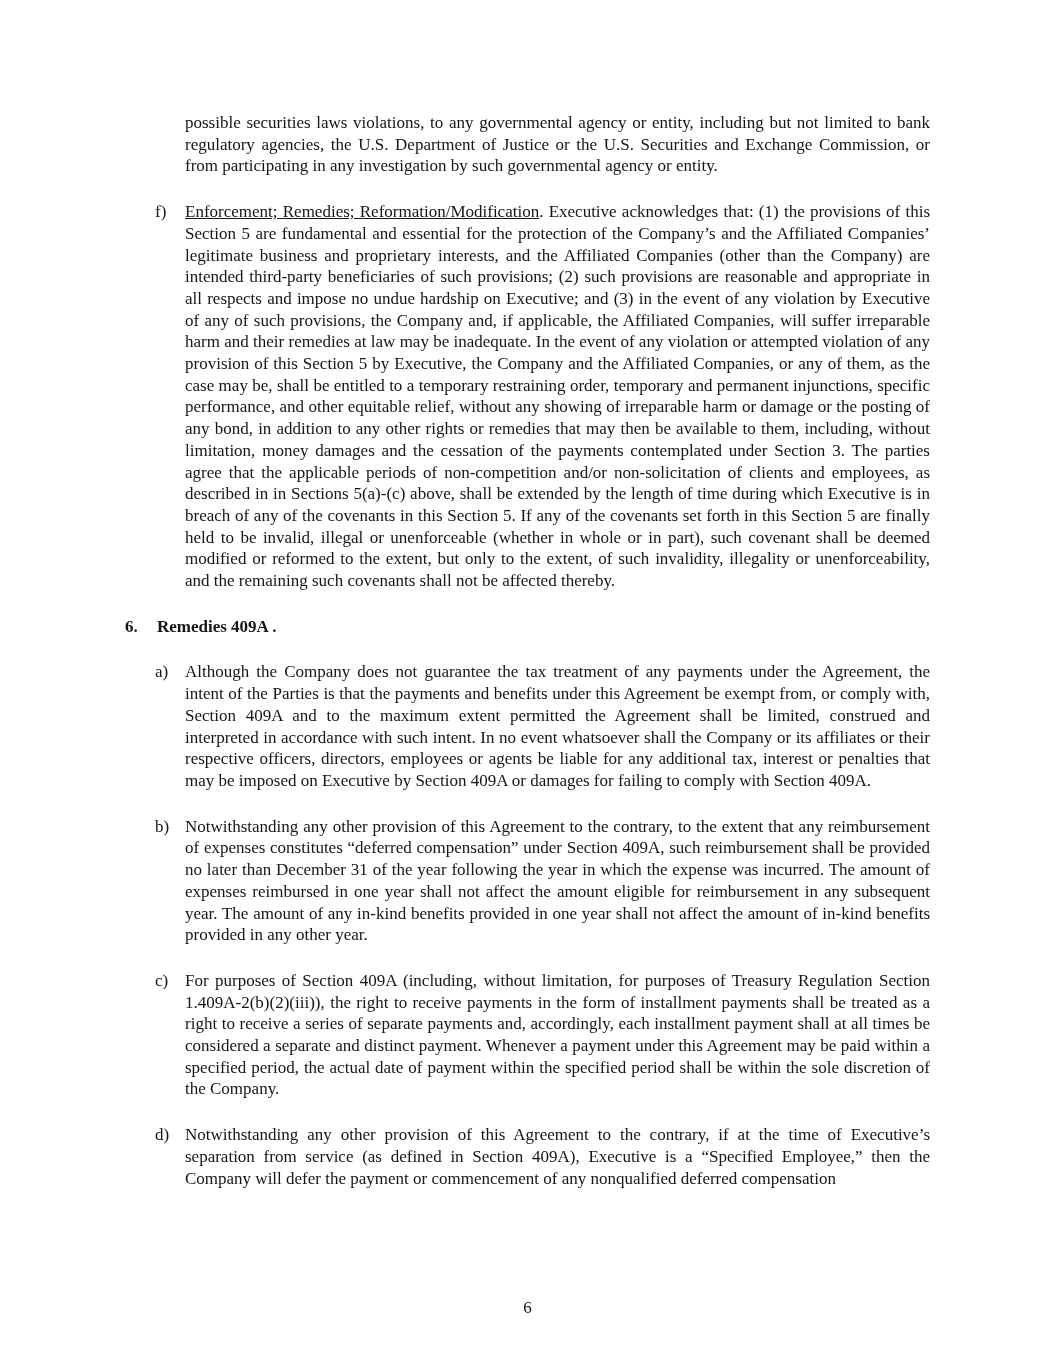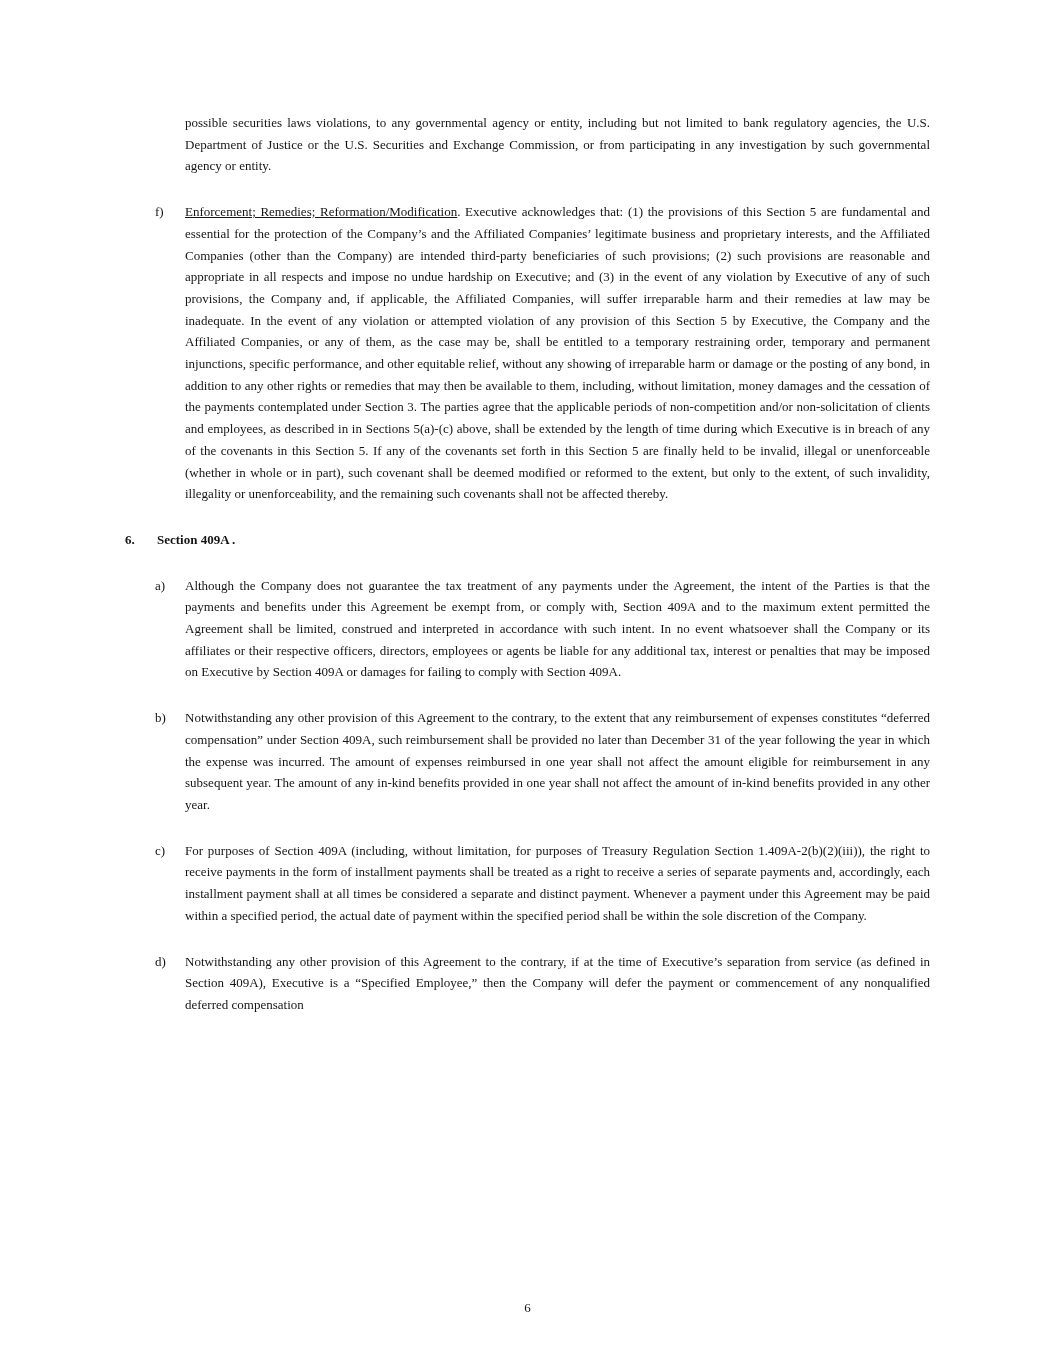--- a/index.html
+++ b/index.html
@@ -7,21 +7,21 @@
     padding: 0;
     background: #ffffff;
   }
   .page {
     position: relative;
     width: 1055px;
     height: 1365px;
     background: #ffffff;
     color: #151515;
     font-family: "Liberation Serif", "DejaVu Serif", serif;
-    font-size: 13px;
+    font-size: 17px;
     line-height: 21.7px;
     box-sizing: border-box;
     padding-top: 112px;
     overflow: hidden;
   }
   .para {
     margin: 0 125px 24px 185px;
     text-align: justify;
   }
   .item {
@@ -66,21 +66,21 @@
 
   <p class="para">possible securities laws violations, to any governmental agency or entity, including but not limited to bank regulatory agencies, the U.S. Department of Justice or the U.S. Securities and Exchange Commission, or from participating in any investigation by such governmental agency or entity.</p>
 
   <div class="item">
     <span class="marker">f)</span>
     <p class="body"><span class="underline">Enforcement; Remedies; Reformation/Modification</span><span>.  Executive acknowledges that:  (1) the provisions of this Section 5 are fundamental and essential for the protection of the Company’s and the Affiliated Companies’ legitimate business and proprietary interests, and the Affiliated Companies (other than the Company) are intended third-party beneficiaries of such provisions; (2) such provisions are reasonable and appropriate in all respects and impose no undue hardship on Executive; and (3) in the event of any violation by Executive of any of such provisions, the Company and, if applicable, the Affiliated Companies, will suffer irreparable harm and their remedies at law may be inadequate.  In the event of any violation or attempted violation of any provision of this Section 5 by Executive, the Company and the Affiliated Companies, or any of them, as the case may be, shall be entitled to a temporary restraining order, temporary and permanent injunctions, specific performance, and other equitable relief, without any showing of irreparable harm or damage or the posting of any bond, in addition to any other rights or remedies that may then be available to them, including, without limitation, money damages and the cessation of the payments contemplated under Section 3.  The parties agree that the applicable periods of non-competition and/or non-solicitation of clients and employees, as described in in Sections 5(a)-(c) above, shall be extended by the length of time during which Executive is in breach of any of the covenants in this Section 5.  If any of the covenants set forth in this Section 5 are finally held to be invalid, illegal or unenforceable (whether in whole or in part), such covenant shall be deemed modified or reformed to the extent, but only to the extent, of such invalidity, illegality or unenforceability, and the remaining such covenants shall not be affected thereby.</span></p>
   </div>
 
   <div class="section-heading">
     <span class="num">6.</span>
-    <span>Section 409A .</span>
+    <span>Remedies 409A .</span>
   </div>
 
   <div class="item">
     <span class="marker">a)</span>
     <p class="body">Although the Company does not guarantee the tax treatment of any payments under the Agreement, the intent of the Parties is that the payments and benefits under this Agreement be exempt from, or comply with, Section 409A and to the maximum extent permitted the Agreement shall be limited, construed and interpreted in accordance with such intent.  In no event whatsoever shall the Company or its affiliates or their respective officers, directors, employees or agents be liable for any additional tax, interest or penalties that may be imposed on Executive by Section 409A or damages for failing to comply with Section 409A.</p>
   </div>
 
   <div class="item">
     <span class="marker">b)</span>
     <p class="body">Notwithstanding any other provision of this Agreement to the contrary, to the extent that any reimbursement of expenses constitutes “deferred compensation” under  Section 409A, such reimbursement shall be provided no later than December 31 of the year following the year in which the expense was incurred.  The amount of expenses reimbursed in one year shall not affect the amount eligible for reimbursement in any subsequent year.  The amount of any in-kind benefits provided in one year shall not affect the amount of in-kind benefits provided in any other year.</p>

